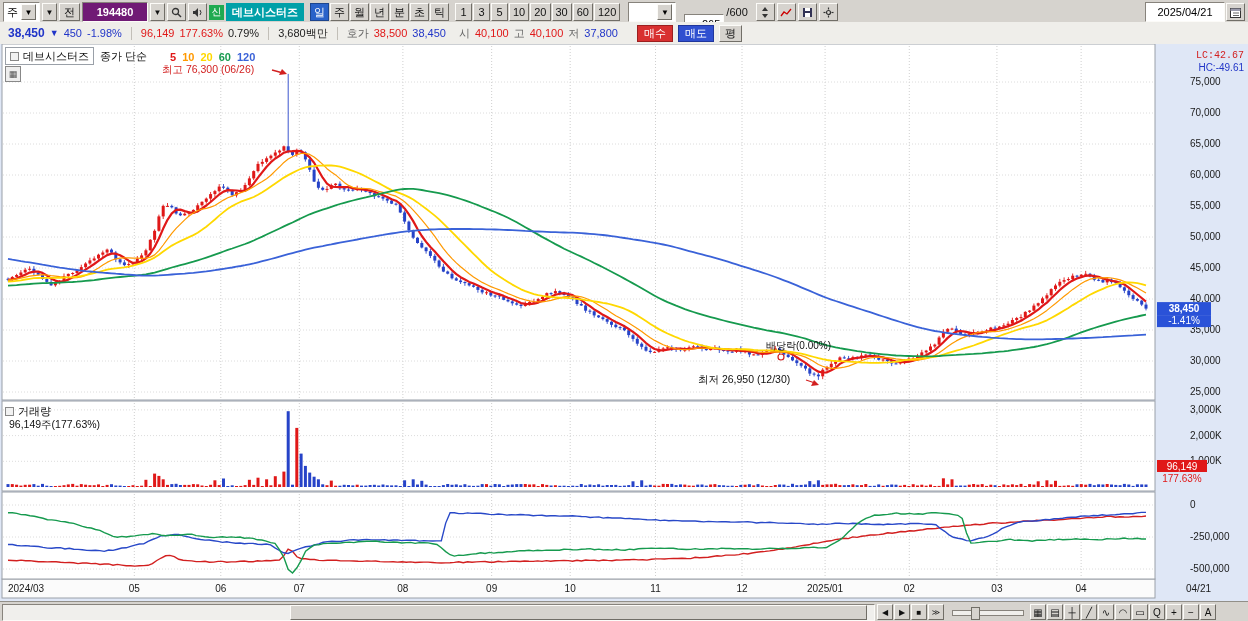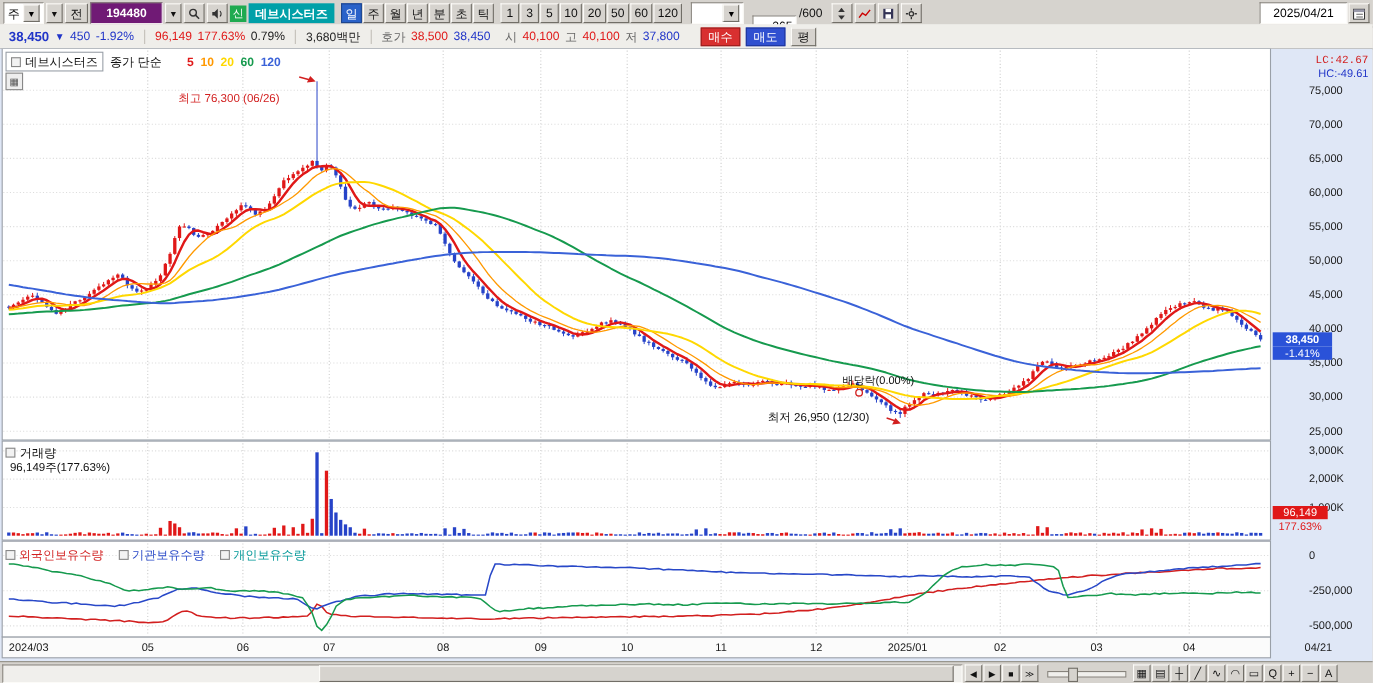--- a/index.html
+++ b/index.html
@@ -32,21 +32,21 @@
 .ovl{position:absolute;pointer-events:none;font-size:10.5px;white-space:nowrap;color:#111;}
 .legend-stock{left:5px;top:3px;display:flex;gap:4px;align-items:center;border:1px solid #9aa0a8;background:#fff;padding:0 4px;height:16px;font-size:11px;}
 .sq{display:inline-block;width:7px;height:7px;border:1px solid #888;background:#f2f2f2;}
 .sub-icon{left:5px;top:22px;width:14px;height:14px;border:1px solid #888;background:#eee;display:flex;align-items:center;justify-content:center;font-size:9px;color:#555;}
 #ma-legend{left:100px;top:5px;display:flex;gap:23px;font-size:11px;align-items:center;}
 .ma-item{font-weight:bold;}
 #vol-legend{left:5px;top:360px;display:flex;gap:4px;align-items:center;font-size:11px;}
 #vol-detail{left:9px;top:374px;font-size:10.5px;}
 #holdings-legend{left:5px;top:453px;display:flex;gap:14px;font-size:11px;align-items:center;}
 .hold-item{display:inline-flex;gap:3px;align-items:center;}
-#ann-high{left:162px;top:19px;color:#d21f1f;margin-top:20px;}
+#ann-high{left:162px;top:19px;color:#d21f1f;}
 #ann-low{left:698px;top:329px;color:#111;}
 #ann-div{left:766px;top:295px;color:#111;font-size:10px;}
 #lc{right:4px;top:6px;color:#d21f1f;font-size:10px;font-family:Liberation Mono, monospace;}
 #hc{right:4px;top:18px;color:#2135c8;font-size:10px;}
 #bottom-bar{position:absolute;top:601px;left:0;width:1248px;height:20px;background:#d6d3ce;border-top:1px solid #928f88;}
 .hscroll{position:absolute;left:2px;top:2px;width:871px;height:15px;background:#f0efec;border:1px solid;border-color:#87837c #fcfbf8 #fcfbf8 #87837c;}
 .hthumb{position:absolute;left:33%;top:0;width:66%;height:13px;background:#d6d3ce;border:1px solid;border-color:#fcfbf8 #716e67 #716e67 #fcfbf8;}
 #nav-btns{position:absolute;left:877px;top:2px;display:flex;gap:1px;}
 .nb{width:16px;height:16px;padding:0;font-size:8px;}
 .mini-slider{position:absolute;left:952px;top:8px;width:70px;height:4px;background:#f0efec;border:1px solid #87837c;}
@@ -89,21 +89,21 @@
         <button class="btn tb">분</button>
         <button class="btn tb">초</button>
         <button class="btn tb">틱</button>
       </span>
     <span id="interval-buttons">
         <button class="btn tb">1</button>
         <button class="btn tb">3</button>
         <button class="btn tb">5</button>
         <button class="btn tb">10</button>
         <button class="btn tb">20</button>
-        <button class="btn tb">50</button>
+        <button class="btn tb">30</button>
         <button class="btn tb">60</button>
         <button class="btn tb">120</button>
       </span>
     <span class="inset combo" style="width:40px;margin-left:6px;">
       <span style="flex:1"></span>
         <span class="arr">▼</span>
     </span>
     <span class="inset" style="margin-left:6px;justify-content:flex-end;width:32px;margin-top:24px;">265</span>
     <span class="cntmax">/600</span>
     <button class="btn iconb" style="margin-left:6px;">
@@ -145,21 +145,21 @@
             <line x1="3" y1="8.5" x2="9" y2="8.5" stroke="#666"></line>
           </svg>
       </button>
     </span>
   </div>
 
   <div class="infobar">
     <span class="cur-price">38,450</span>
     <span class="dn" style="font-size:9px;">▼</span>
     <span class="dn">450</span>
-    <span class="dn">-1.92%</span>
+    <span class="dn">-1.98%</span>
     <span class="sep"></span>
     <span class="up">96,149</span>
     <span class="up">177.63%</span>
     <span class="blk">0.79%</span>
     <span class="sep"></span>
     <span class="blk">3,680백만</span>
     <span class="sep"></span>
     <span class="lbl">호가</span>
     <span class="up">38,500</span>
     <span class="dn">38,450</span>
@@ -1108,34 +1108,20 @@
 
     <span class="ovl" id="lc">LC:42.67</span>
     <span class="ovl" id="hc">HC:-49.61</span>
 
     <span class="ovl" id="vol-legend">
       <span class="sq"></span>
       <span>거래량</span>
     </span>
     <span class="ovl" id="vol-detail">96,149주(177.63%)</span>
 
-    <span class="ovl" id="holdings-legend">
-        <span class="hold-item">
-          <span class="sq"></span>
-          <span style="color: rgb(210, 31, 31);">외국인보유수량</span>
-        </span>
-        <span class="hold-item">
-          <span class="sq"></span>
-          <span style="color: rgb(40, 72, 200);">기관보유수량</span>
-        </span>
-        <span class="hold-item">
-          <span class="sq"></span>
-          <span style="color: rgb(0, 152, 152);">개인보유수량</span>
-        </span>
-      </span>
   </div>
 
   <div id="bottom-bar">
     <div class="hscroll">
       <div class="hthumb"></div>
     </div>
     <div id="nav-btns">
         <button class="btn nb">◀</button>
         <button class="btn nb">▶</button>
         <button class="btn nb">■</button>

